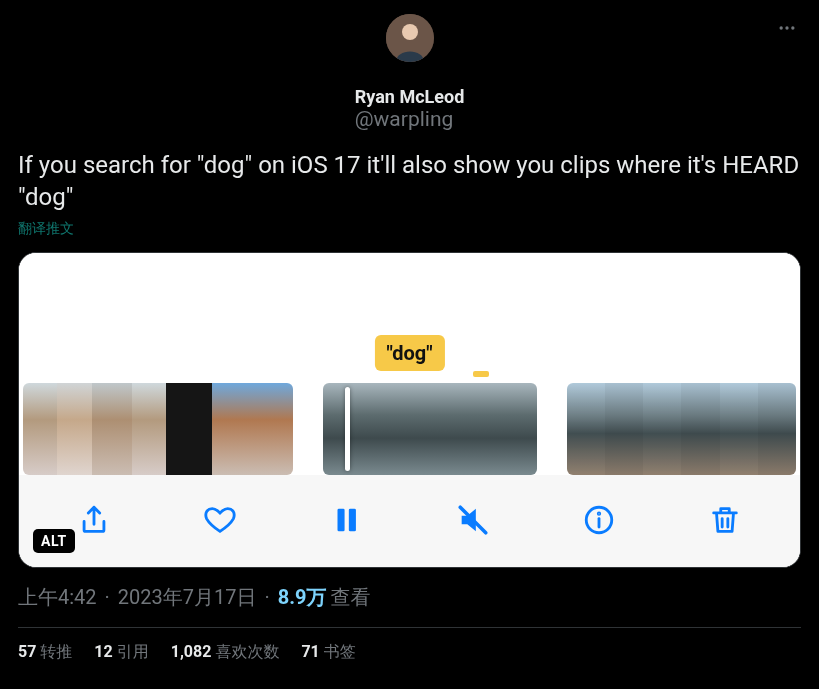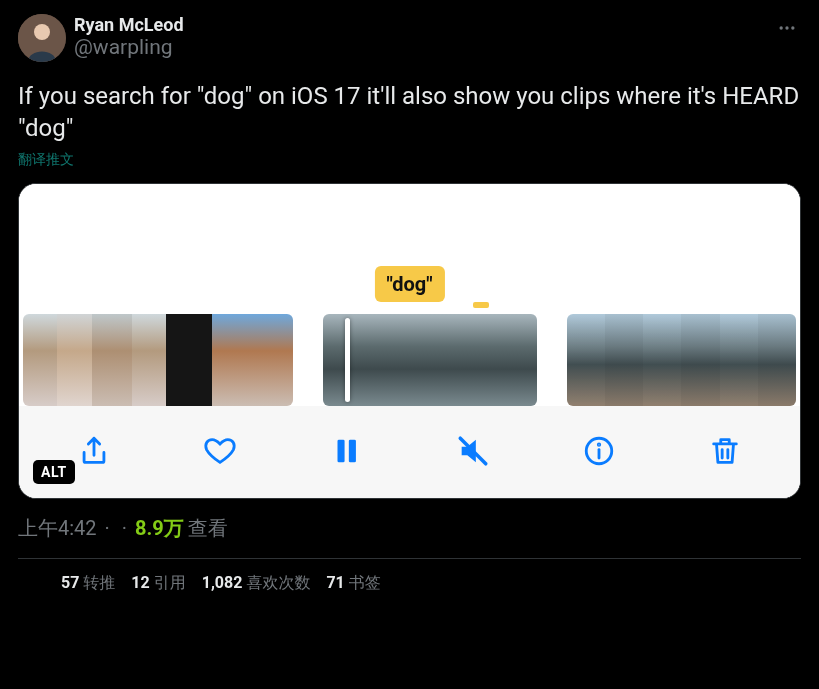--- a/index.html
+++ b/index.html
@@ -9,23 +9,24 @@
     font-family: -apple-system, BlinkMacSystemFont, "Segoe UI", Roboto, Helvetica, Arial, sans-serif;
     width: 819px;
     height: 689px;
     overflow: hidden;
   }
   .tweet {
     padding: 14px 18px;
   }
   .header {
     display: flex;
-    align-items: flex-start;
-    gap: 8px;
-    position: relative;
+    align-items: center;
+    gap: 24px;
+    position: relative;
+    flex-direction: column;
   }
   .avatar {
     width: 48px;
     height: 48px;
     border-radius: 50%;
     background: linear-gradient(135deg, #8a6d5c 0%, #3a2e28 60%);
     flex-shrink: 0;
     position: relative;
     overflow: hidden;
   }
@@ -169,28 +170,27 @@
     margin-top: 16px;
     color: #71767b;
     font-size: 20px;
     display: flex;
     gap: 4px;
     align-items: baseline;
     padding-bottom: 16px;
     border-bottom: 1px solid #2f3336;
   }
   .meta-row .dot::before { content: "·"; margin: 0 4px; }
-  .meta-row .views-count { color: #84cc16; font-weight: 700; text-align: center; }
+  .meta-row .views-count { color: #7dd3fc; font-weight: 700; text-align: center; }
   .stats-row {
     margin-top: 14px;
     display: flex;
-    gap: 16px;
+    gap: 22px;
     font-size: 16px;
     color: #71767b;
-    margin-left: 43px;
   }
   .stat .num { color: #e7e9ea; font-weight: 700; margin-right: 4px; }
 </style>
 </head>
 <body>
 
 <div class="tweet">
 
   <div class="header">
     <div class="avatar">
@@ -282,20 +282,21 @@
             <path d="M4 7h16M9 7V4h6v3M6 7l1 13h10l1-13M10 11v6M14 11v6" stroke-linecap="round" stroke-linejoin="round"></path>
           </svg>
       </div>
     </div>
     <div class="alt-badge">ALT</div>
   </div>
 
   <div class="meta-row">
     <span>上午4:42</span>
     <span class="dot"></span>
+    <span>2023年7月17日</span>
     <span class="dot"></span>
     <span class="views-count">8.9万</span>
     <span>查看</span>
   </div>
 
   <div class="stats-row">
     <div class="stat">
       <span class="num">57</span><span>转推</span>
     </div>
     <div class="stat">

